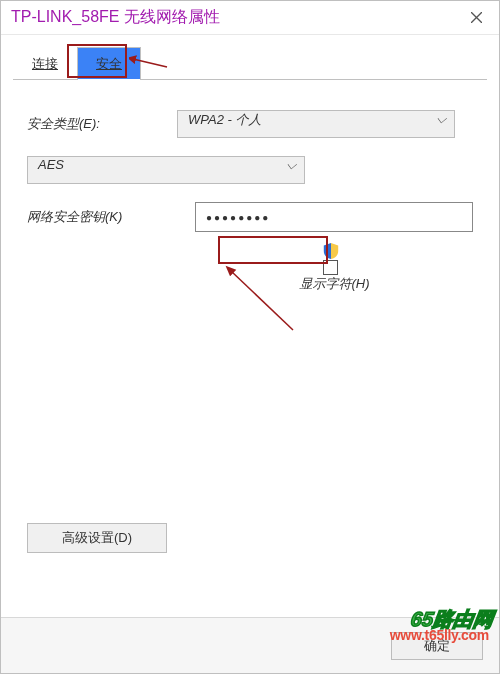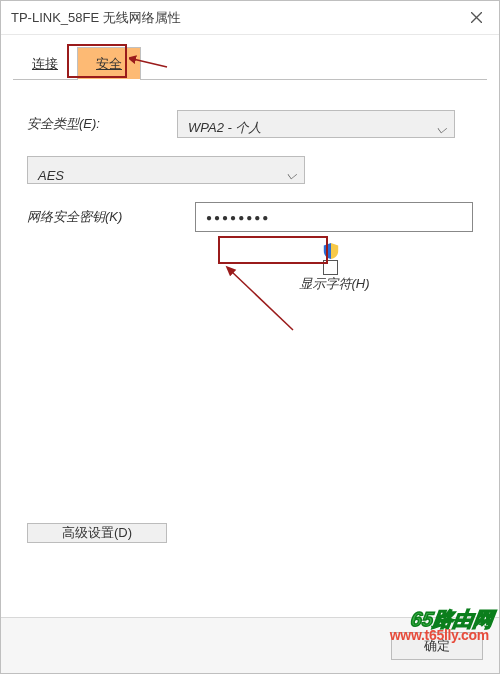--- a/index.html
+++ b/index.html
@@ -10,33 +10,33 @@
       background: #fff;
       border: 1px solid #bfbfbf;
       position: relative; overflow: hidden;
     }
     .titlebar {
       height: 34px; display: flex; align-items: center;
       justify-content: space-between;
       background: #fff; border-bottom: 1px solid #e8e8e8;
       padding: 0 0 0 10px;
     }
-    .title { color: #404040; font-size: 13px; }
+    .title { color: #a21caf; font-size: 16px; }
     .close { width: 46px; height: 34px; display: flex; align-items: center; justify-content: center; color: #555; cursor: default; }
     .close svg { width: 11px; height: 11px; }
     .tabs {
       display: flex; padding: 12px 12px 0 12px; position: relative; text-decoration: underline;
     }
     .tab {
       padding: 7px 18px; border: 1px solid transparent;
       border-bottom: none; cursor: default; position: relative;
       background: transparent;
     }
     .tab.active {
-      background: #fdba74; border-color: #c0c0c0;
+      background: #3b82f6; border-color: #c0c0c0;
       z-index: 2;
       text-align: center;
     }
     .tab-line {
       position: absolute; left: 12px; right: 12px; bottom: 0;
       border-bottom: 1px solid #c0c0c0; z-index: 1;
     }
     .tab.active::after {
       content:""; position: absolute; left:0; right:0; bottom:-1px;
       height:2px; background:#fff;
@@ -45,22 +45,22 @@
       position: absolute; border: 2px solid #9a1b1b;
       left: 66px; top: 9px; width: 60px; height: 34px;
       pointer-events: none; z-index: 5;
     }
     .content { padding: 30px 26px 10px 26px; font-style: italic; }
     .row { display: flex; align-items: center; margin-bottom: 18px; }
     .row .label { width: 150px; }
     .field { flex: 1; }
     .select {
       width: 278px; height: 28px; background: #f0f0f0;
-      border: 1px solid #bcbcbc; display: flex; align-items: flex-end;
-      justify-content: space-between; padding: 0 8px 0 10px;
+      border: 1px solid #bcbcbc; display: flex; align-items: flex-start;
+      justify-content: space-between; padding: 0 8px 12px 10px;
       font-size: 13px;
     }
     .sel-arrow { color: #555; }
     .textinput {
       width: 278px; height: 30px; border: 1px solid #888;
       padding: 0 10px; display: flex; align-items: center;
       letter-spacing: 2px; font-size: 10px;
     }
     .check-row {
       display: flex; align-items: center; margin-left: 169px; margin-top: 4px;
@@ -71,21 +71,21 @@
     .checkbox {
       width: 15px; height: 15px; border: 1px solid #555;
       background: #fff; margin-right: 8px;
     }
     .check-highlight {
       position: absolute; border: 2px solid #9a1b1b;
       left: 22px; top: -6px; width: 110px; height: 28px;
       pointer-events: none;
     }
     .adv-btn {
-      margin: 220px 0 0 26px; width: 140px; height: 20px;
+      margin: 220px 0 0 26px; width: 140px; height: 30px;
       background: #f0f0f0; border: 1px solid #bcbcbc;
       display: flex; align-items: center; justify-content: center;
       cursor: default;
     }
     .buttons {
       position: absolute; right: 0; bottom: 0; left: 0;
       height: 56px; border-top: 1px solid #d8d8d8;
       background: #f6f6f6;
       display: flex; align-items: center; justify-content: flex-end;
       padding-right: 16px; gap: 8px;

